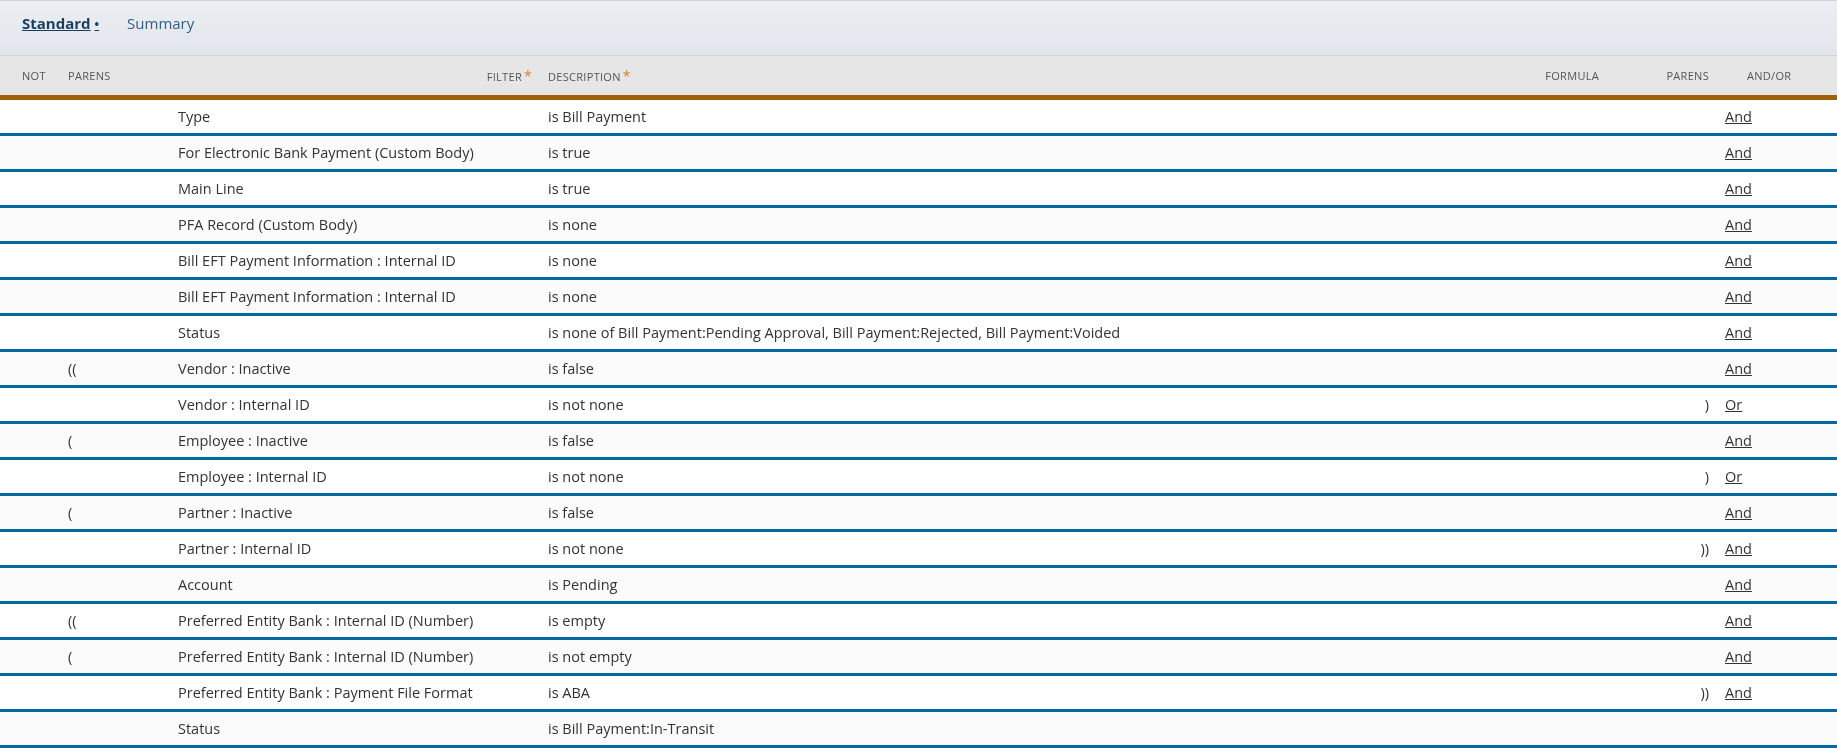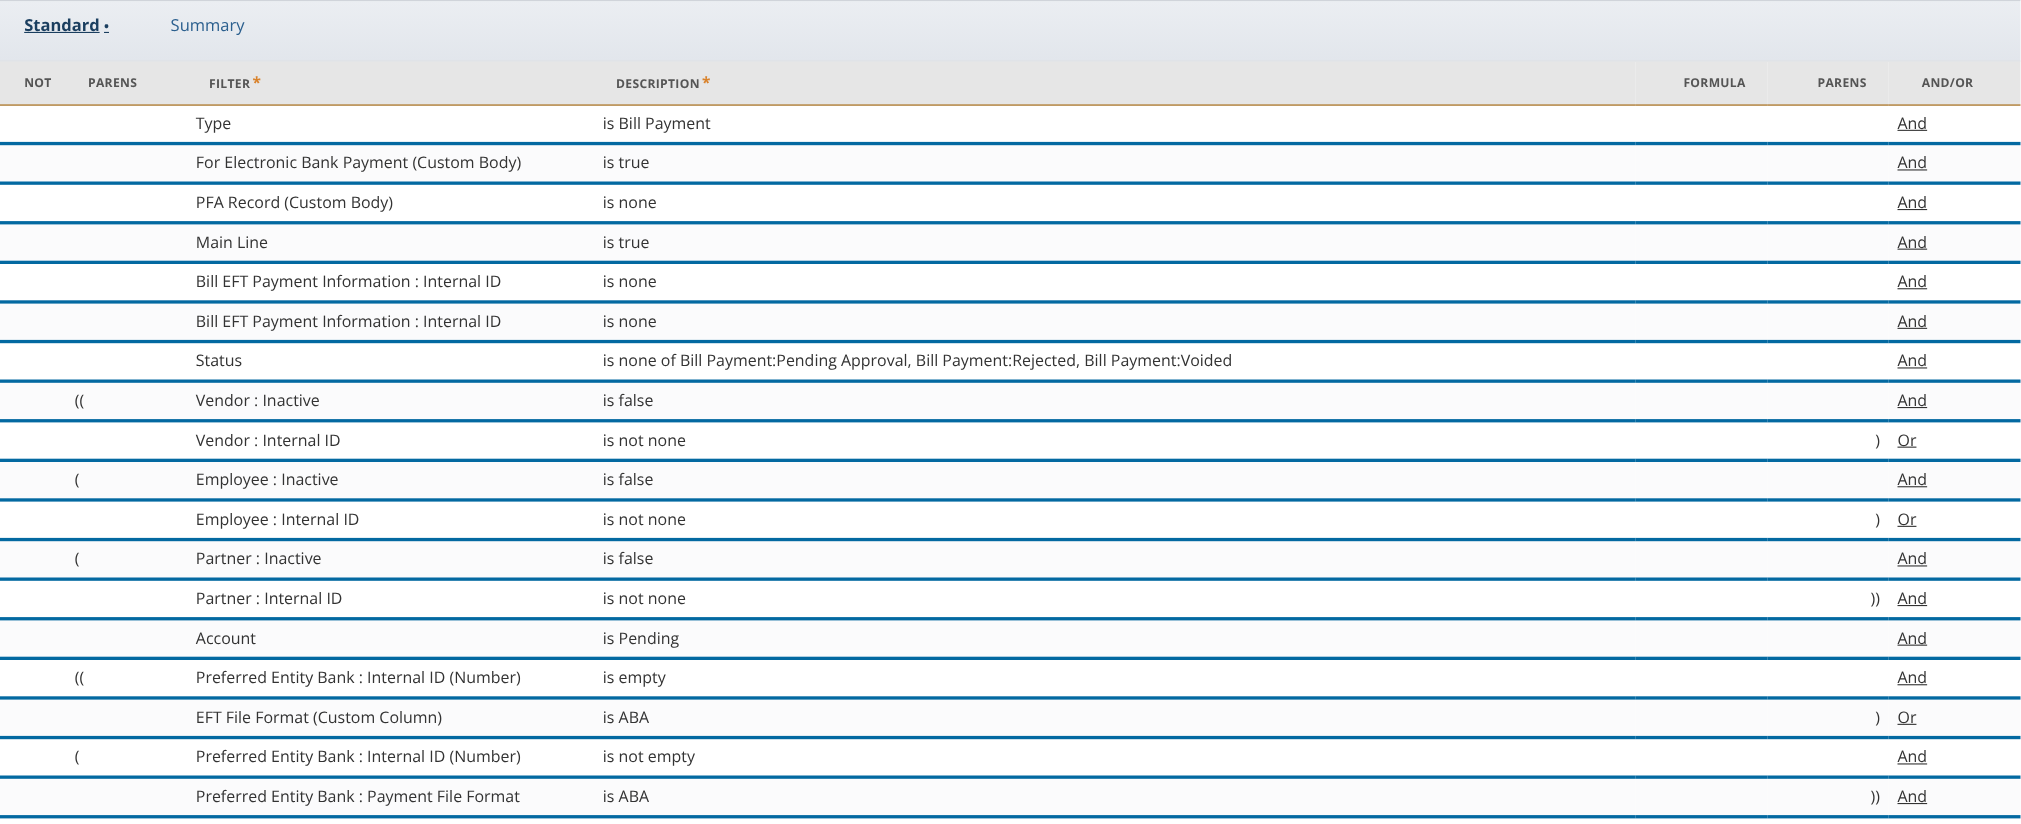--- a/index.html
+++ b/index.html
@@ -8,21 +8,20 @@
       font-size: 14px;
       color: #333;
       background: #fff;
     }
     .tabs {
       background: linear-gradient(to bottom, #ebeef2, #e2e6ec);
       border-top: 1px solid #d0d4da;
       border-bottom: 1px solid #d0d4da;
       display: flex;
       padding: 6px 8px 16px 8px;
-      gap: 28px;
     }
     .tab {
       padding: 6px 14px 6px 14px;
       color: #2b5f8e;
       font-size: 15px;
       cursor: pointer;
       position: relative;
     }
     .tab.active {
       font-weight: 700;
@@ -41,31 +40,31 @@
     table.criteria {
       width: 100%;
       border-collapse: collapse;
       table-layout: fixed;
     }
     table.criteria thead tr {
       background: #e6e6e6;
     }
     table.criteria th {
       font-size: 11px;
-      font-weight: 700;
+      font-weight: 400;
       color: #555;
       letter-spacing: 0.3px;
       text-align: left;
-      padding: 10px 20px;
-      border-bottom: 1px solid #a16207;
+      padding: 10px 8px;
+      border-bottom: 5px solid #a16207;
       white-space: nowrap;
     }
     table.criteria th.col-not { width: 60px; padding-left: 22px; }
     table.criteria th.col-parens-l { width: 110px; }
-    table.criteria th.col-filter { width: 370px; }
+    table.criteria th.col-filter { width: 370px; text-align: right; }
     table.criteria th.col-description { width: auto; }
     table.criteria th.col-formula { width: 120px; text-align: right; }
     table.criteria th.col-parens-r { width: 110px; text-align: right; }
     table.criteria th.col-andor { width: 120px; padding-left: 30px; }
     .req {
       color: #d9822b;
       font-size: 14px;
       margin-left: 2px;
     }
     table.criteria tbody tr {
@@ -127,31 +126,31 @@
         <td class="col-parens-l"></td>
         <td class="col-filter">For Electronic Bank Payment (Custom Body)</td>
         <td class="col-description">is true</td>
         <td class="col-formula"></td>
         <td class="col-parens-r"></td>
         <td class="col-andor">And</td>
       </tr>
       <tr>
         <td class="col-not"></td>
         <td class="col-parens-l"></td>
+        <td class="col-filter">Main Line</td>
+        <td class="col-description">is true</td>
+        <td class="col-formula"></td>
+        <td class="col-parens-r"></td>
+        <td class="col-andor">And</td>
+      </tr>
+      <tr>
+        <td class="col-not"></td>
+        <td class="col-parens-l"></td>
         <td class="col-filter">PFA Record (Custom Body)</td>
         <td class="col-description">is none</td>
-        <td class="col-formula"></td>
-        <td class="col-parens-r"></td>
-        <td class="col-andor">And</td>
-      </tr>
-      <tr>
-        <td class="col-not"></td>
-        <td class="col-parens-l"></td>
-        <td class="col-filter">Main Line</td>
-        <td class="col-description">is true</td>
         <td class="col-formula"></td>
         <td class="col-parens-r"></td>
         <td class="col-andor">And</td>
       </tr>
       <tr>
         <td class="col-not"></td>
         <td class="col-parens-l"></td>
         <td class="col-filter">Bill EFT Payment Information : Internal ID</td>
         <td class="col-description">is none</td>
         <td class="col-formula"></td>
@@ -240,29 +239,20 @@
         <td class="col-andor">And</td>
       </tr>
       <tr>
         <td class="col-not"></td>
         <td class="col-parens-l">((</td>
         <td class="col-filter">Preferred Entity Bank : Internal ID (Number)</td>
         <td class="col-description">is empty</td>
         <td class="col-formula"></td>
         <td class="col-parens-r"></td>
         <td class="col-andor">And</td>
-      </tr>
-      <tr>
-        <td class="col-not"></td>
-        <td class="col-parens-l"></td>
-        <td class="col-filter">EFT File Format (Custom Column)</td>
-        <td class="col-description">is ABA</td>
-        <td class="col-formula"></td>
-        <td class="col-parens-r">)</td>
-        <td class="col-andor">Or</td>
       </tr>
       <tr>
         <td class="col-not"></td>
         <td class="col-parens-l">(</td>
         <td class="col-filter">Preferred Entity Bank : Internal ID (Number)</td>
         <td class="col-description">is not empty</td>
         <td class="col-formula"></td>
         <td class="col-parens-r"></td>
         <td class="col-andor">And</td>
       </tr>

